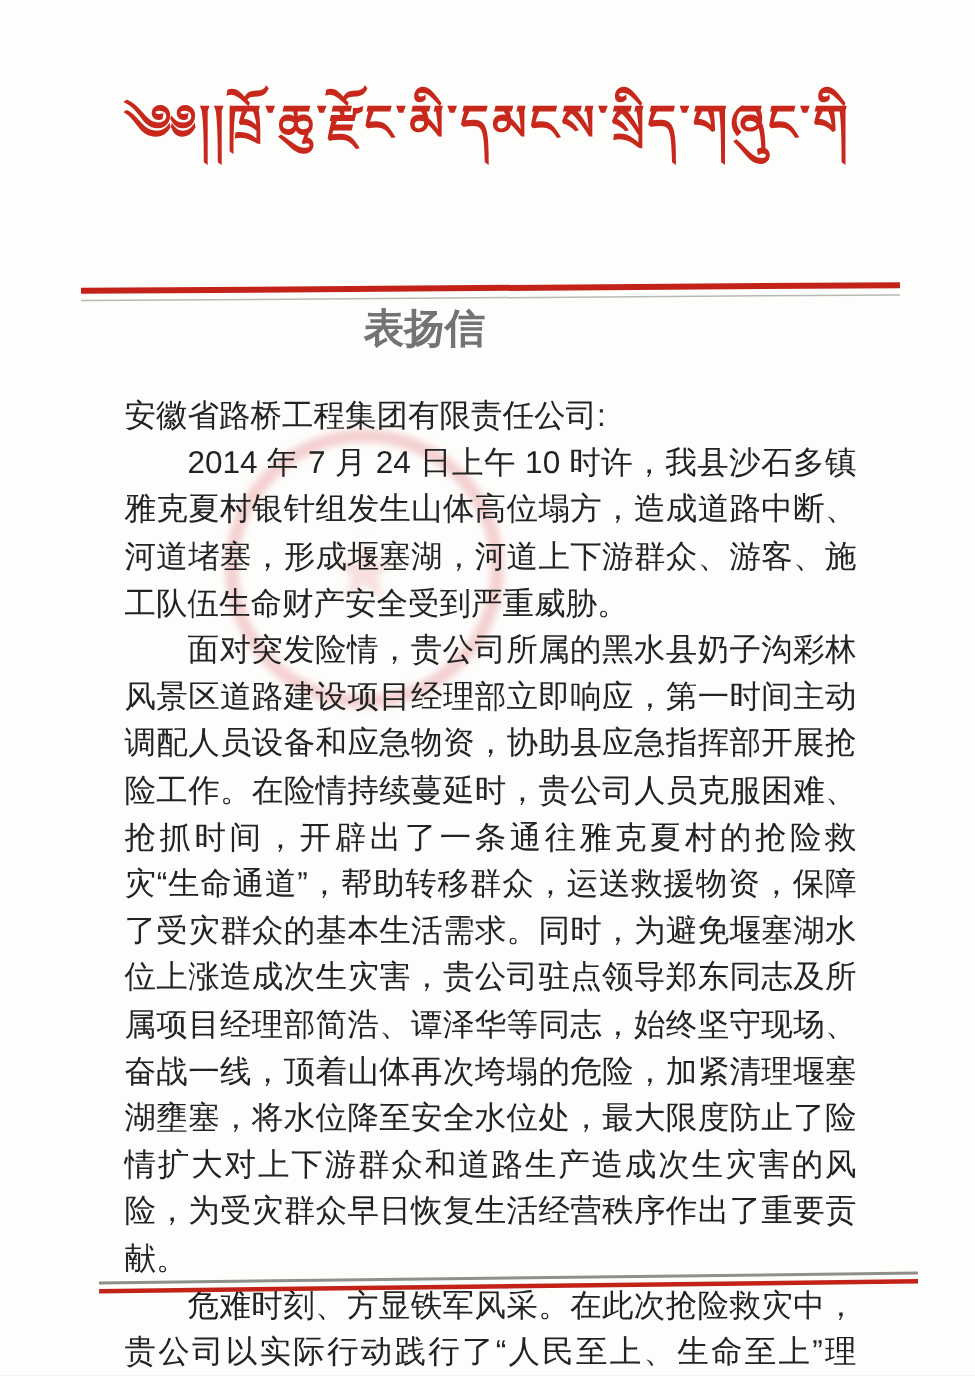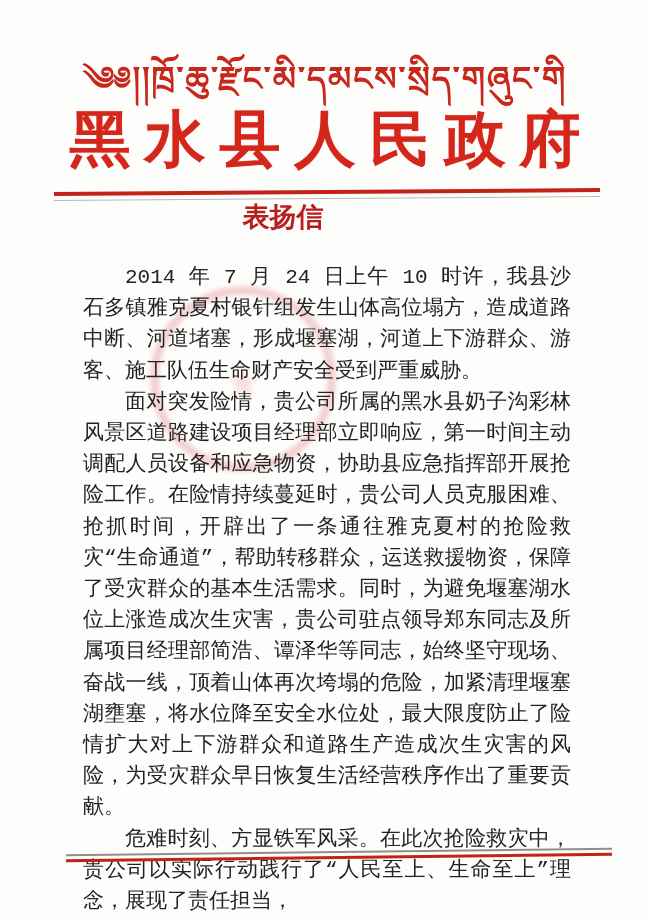--- a/index.html
+++ b/index.html
@@ -2,21 +2,21 @@
 <html><head>
 <meta charset="utf-8">
 <style>
   html,body{margin:0;padding:0;background:#e8e8e8;}
   .page{
     position:relative;
     width:650px;height:917px;
     margin:0 auto;
     background:#fdfdfb;
     overflow:hidden;
-    font-family:Liberation Mono, monospace;
+    font-family:Liberation Sans, sans-serif;
   }
   
   .tibetan{
     position:absolute;top:54px;left:0;width:650px;
     text-align:center;
     font-size:33px;line-height:56px;
     letter-spacing:2px;
     color:#c8271c;
     font-weight:bold;
   }
@@ -36,21 +36,21 @@
   }
   .rule-top .red{height:4px;background:#c32218;}
   .rule-top .gray{height:1px;background:#b9b9b4;margin-top:4px;}
   
   .letter-title{
     position:absolute;top:200px;left:0;width:566px;
     margin:0;
     text-align:center;
     font-size:27px;line-height:38px;
     font-weight:bold;
-    color:#b91c1c;
+    color:#737373;
   }
   
   .seal{
     position:absolute;top:286px;left:150px;
     width:168px;height:168px;
     border:9px solid rgba(228,118,120,0.32);
     border-radius:50%;
     filter:blur(2px);
     display:flex;align-items:center;justify-content:center;
     pointer-events:none;
@@ -77,34 +77,34 @@
   .rule-bottom .gray{height:1.5px;background:#8f8f8a;}
   .rule-bottom .red{height:3px;background:#c32218;margin-top:3px;}
 </style>
 </head>
 <body>
 
 <div class="page">
 
   <div class="tibetan">༄༅།།ཁྲོ་ཆུ་རྫོང་མི་དམངས་སྲིད་གཞུང་གི</div>
 
-  <div class="org-name">黑水县人民政府</div>
 
   <div class="rule-top">
     <div class="red"></div>
     <div class="gray"></div>
   </div>
 
   <div class="seal">
     <span class="star">★</span>
   </div>
 
   <h1 class="letter-title">表扬信</h1>
 
   <div class="letter-body">
+    <p class="salutation">安徽省路桥工程集团有限责任公司:</p>
     <p>2014 年 7 月 24 日上午 10 时许，我县沙石多镇雅克夏村银针组发生山体高位塌方，造成道路中断、河道堵塞，形成堰塞湖，河道上下游群众、游客、施工队伍生命财产安全受到严重威胁。</p>
     <p>面对突发险情，贵公司所属的黑水县奶子沟彩林风景区道路建设项目经理部立即响应，第一时间主动调配人员设备和应急物资，协助县应急指挥部开展抢险工作。在险情持续蔓延时，贵公司人员克服困难、抢抓时间，开辟出了一条通往雅克夏村的抢险救灾“生命通道”，帮助转移群众，运送救援物资，保障了受灾群众的基本生活需求。同时，为避免堰塞湖水位上涨造成次生灾害，贵公司驻点领导郑东同志及所属项目经理部简浩、谭泽华等同志，始终坚守现场、奋战一线，顶着山体再次垮塌的危险，加紧清理堰塞湖壅塞，将水位降至安全水位处，最大限度防止了险情扩大对上下游群众和道路生产造成次生灾害的风险，为受灾群众早日恢复生活经营秩序作出了重要贡献。</p>
     <p>危难时刻、方显铁军风采。在此次抢险救灾中，贵公司以实际行动践行了“人民至上、生命至上”理念，展现了责任担当，</p>
   </div>
 
   <div class="rule-bottom">
     <div class="gray"></div>
     <div class="red"></div>
   </div>
 

